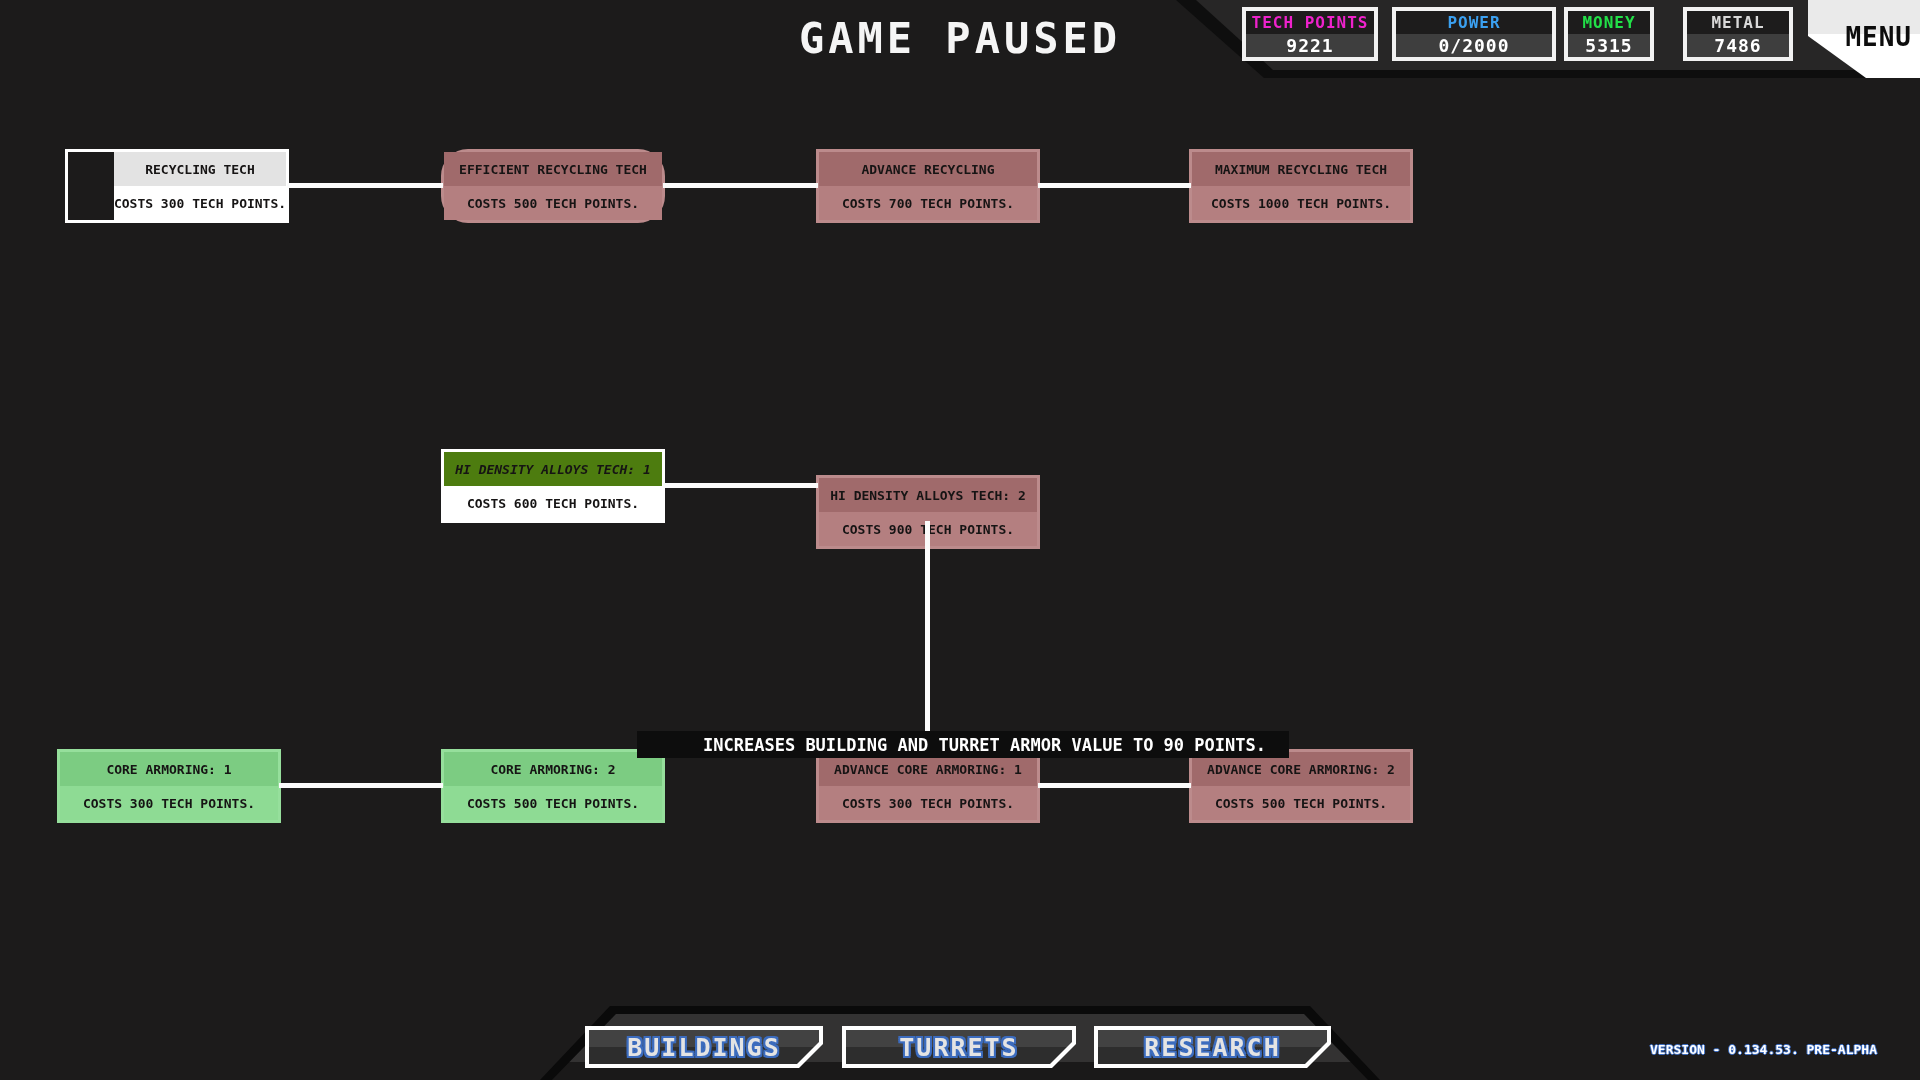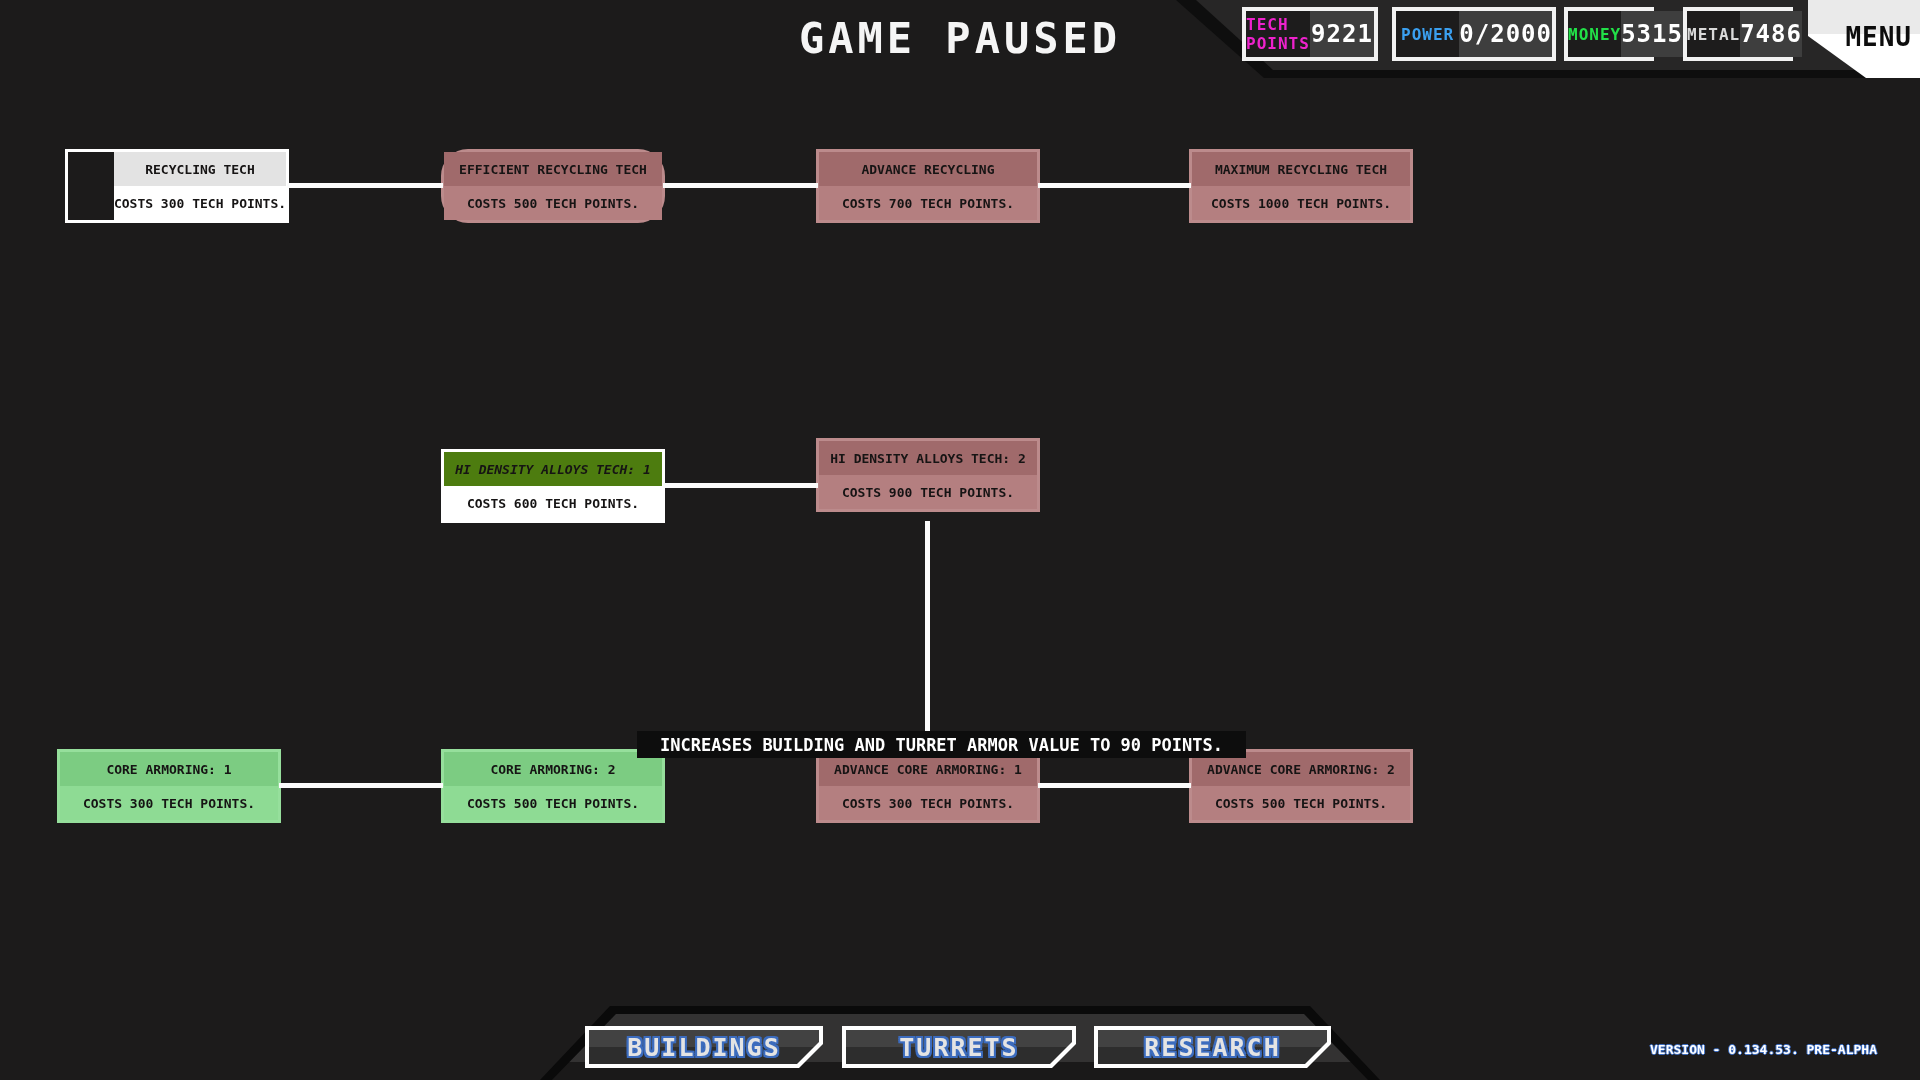--- a/index.html
+++ b/index.html
@@ -24,29 +24,29 @@
     clip-path:polygon(0px 0px,744px 0px,744px 78px,88px 78px);
   }
   .resbar-fill{
     position:absolute;left:1176px;top:0;width:744px;height:70px;
     background:#272626;
     clip-path:polygon(20px 0px,744px 0px,744px 70px,97px 70px);
   }
   .res-box{
     position:absolute;top:7px;height:54px;
     border:4px solid #f2f2f2;background:#1d1c1c;
-    box-sizing:border-box;display:flex;flex-direction:row;
+    box-sizing:border-box;display:flex;flex-direction:column;
   }
   .res-label{
     flex:1;display:flex;align-items:center;justify-content:center;
     font-size:16px;font-weight:bold;background:#1d1c1c;letter-spacing:1px;
   }
   .res-value{
     flex:1;display:flex;align-items:center;justify-content:center;
-    font-size:24px;font-weight:bold;color:#ffffff;background:#3e3e3e;letter-spacing:1px;
+    font-size:18px;font-weight:bold;color:#ffffff;background:#3e3e3e;letter-spacing:1px;
   }
   .menu-btn{
     position:absolute;left:1808px;top:0;width:112px;height:78px;
     background:linear-gradient(180deg,#eaeaea 0 44%,#ffffff 44% 100%);
     clip-path:polygon(0px 0px,112px 0px,112px 78px,58px 78px,0px 36px);
     cursor:pointer;
   }
   .menu-btn span{
     position:absolute;right:8px;top:22px;color:#0d0d0d;
     font-size:26px;font-weight:bold;letter-spacing:1px;margin-left:45px;
@@ -59,21 +59,21 @@
   }
   .node .nd-title,.node .nd-cost{
     flex:1;display:flex;align-items:center;justify-content:center;
     font-size:13px;font-weight:bold;color:#161414;white-space:nowrap;
   }
   .link{position:absolute;background:#fbfbfb;z-index:3;}
   .tooltip-bar{
     position:absolute;left:637px;top:731px;width:609px;height:27px;
     background:#0d0d0d;z-index:6;
     display:flex;align-items:center;justify-content:center;
-    color:#ffffff;font-size:17px;font-weight:bold;white-space:nowrap;
+    color:#ffffff;font-size:17px;font-weight:bold;white-space:nowrap;padding-left:43px;
   }
 
   
   .panel-outline{
     position:absolute;left:540px;top:1006px;width:840px;height:74px;
     background:#0a0a0a;
     clip-path:polygon(70px 0px,770px 0px,840px 74px,0px 74px);
   }
   .panel-fill{
     position:absolute;left:552px;top:1014px;width:816px;height:66px;
@@ -145,21 +145,21 @@
       <div class="nd-cost" style="background: rgb(180, 127, 128);">COSTS 700 TECH POINTS.</div>
     </div>
     <div class="node" style="left: 1189px; top: 149px; border-color: rgb(188, 139, 140);">
       <div class="nd-title" style="background: rgb(160, 106, 107);">MAXIMUM RECYCLING TECH</div>
       <div class="nd-cost" style="background: rgb(180, 127, 128);">COSTS 1000 TECH POINTS.</div>
     </div>
     <div class="node" style="left: 441px; top: 449px; border-color: rgb(255, 255, 255);">
       <div class="nd-title" style="background: #4d7c0f; font-style: italic;">HI DENSITY ALLOYS TECH: 1</div>
       <div class="nd-cost" style="background: rgb(255, 255, 255);">COSTS 600 TECH POINTS.</div>
     </div>
-    <div class="node" style="left: 816px; top: 438px; border-color: rgb(188, 139, 140);">
+    <div class="node" style="left: 816px; top: 475px; border-color: rgb(188, 139, 140);">
       <div class="nd-title" style="background: rgb(160, 106, 107);">HI DENSITY ALLOYS TECH: 2</div>
       <div class="nd-cost" style="background: rgb(180, 127, 128);">COSTS 900 TECH POINTS.</div>
     </div>
     <div class="node" style="left: 57px; top: 749px; border-color: rgb(150, 223, 156);">
       <div class="nd-title" style="background: rgb(124, 204, 130);">CORE ARMORING: 1</div>
       <div class="nd-cost" style="background: rgb(142, 219, 148);">COSTS 300 TECH POINTS.</div>
     </div>
     <div class="node" style="left: 441px; top: 749px; border-color: rgb(150, 223, 156);">
       <div class="nd-title" style="background: rgb(124, 204, 130);">CORE ARMORING: 2</div>
       <div class="nd-cost" style="background: rgb(142, 219, 148);">COSTS 500 TECH POINTS.</div>

